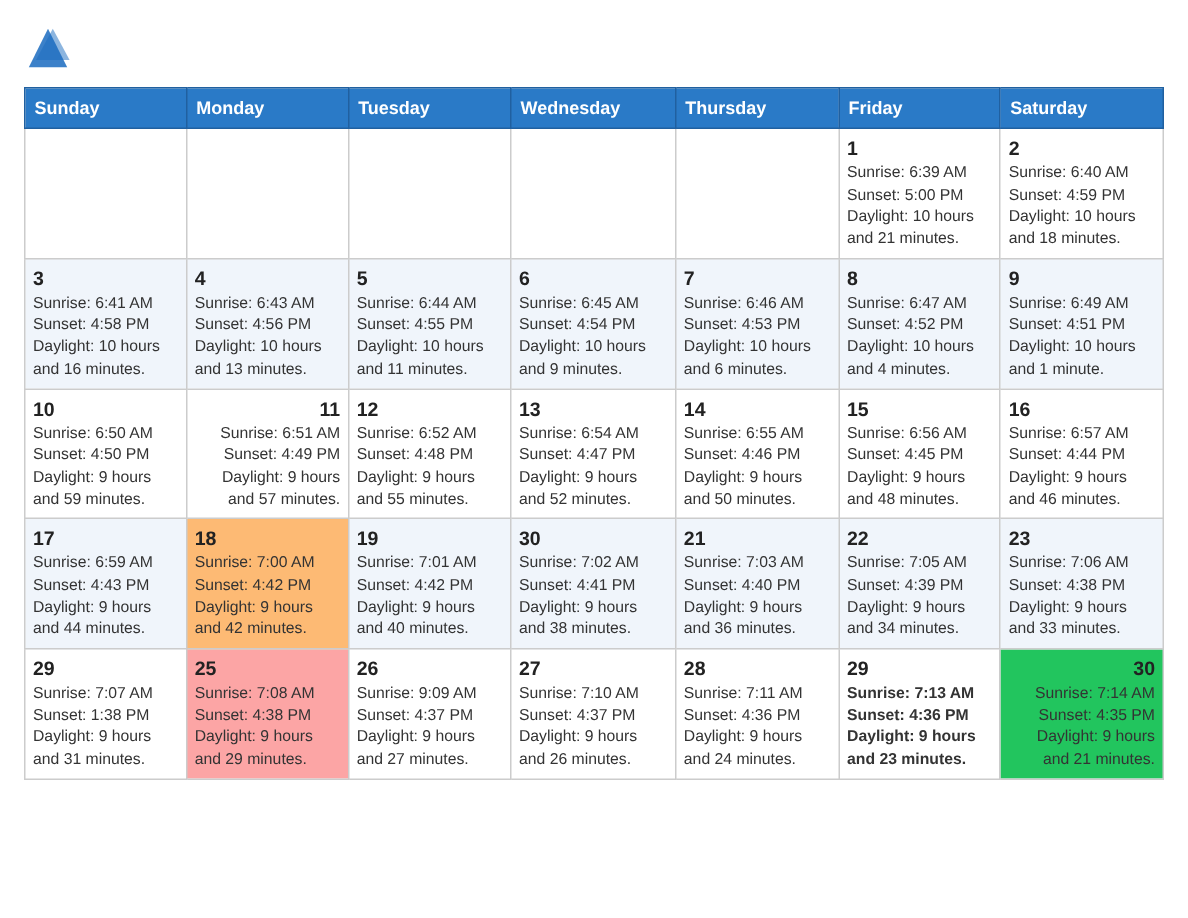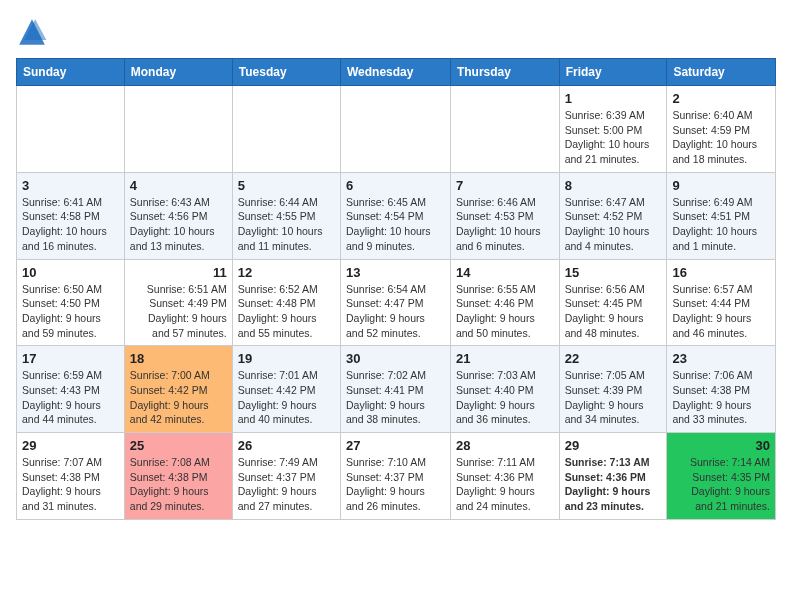--- a/index.html
+++ b/index.html
@@ -293,34 +293,34 @@
           <div class="day-info" style="white-space: pre-line;">Sunrise: 7:06 AM
 Sunset: 4:38 PM
 Daylight: 9 hours
 and 33 minutes.</div>
         </td>
       </tr>
       <tr>
         <td style="background: rgb(255, 255, 255);">
           <span class="day-num">29</span>
           <div class="day-info" style="white-space: pre-line;">Sunrise: 7:07 AM
-Sunset: 4:38 PM
+Sunset: 1:38 PM
 Daylight: 9 hours
 and 31 minutes.</div>
         </td>
         <td style="background: #fca5a5;">
           <span class="day-num">25</span>
           <div class="day-info" style="white-space: pre-line;">Sunrise: 7:08 AM
 Sunset: 4:38 PM
 Daylight: 9 hours
 and 29 minutes.</div>
         </td>
         <td style="background: rgb(255, 255, 255);">
           <span class="day-num">26</span>
-          <div class="day-info" style="white-space: pre-line;">Sunrise: 7:49 AM
+          <div class="day-info" style="white-space: pre-line;">Sunrise: 9:09 AM
 Sunset: 4:37 PM
 Daylight: 9 hours
 and 27 minutes.</div>
         </td>
         <td style="background: rgb(255, 255, 255);">
           <span class="day-num">27</span>
           <div class="day-info" style="white-space: pre-line;">Sunrise: 7:10 AM
 Sunset: 4:37 PM
 Daylight: 9 hours
 and 26 minutes.</div>

